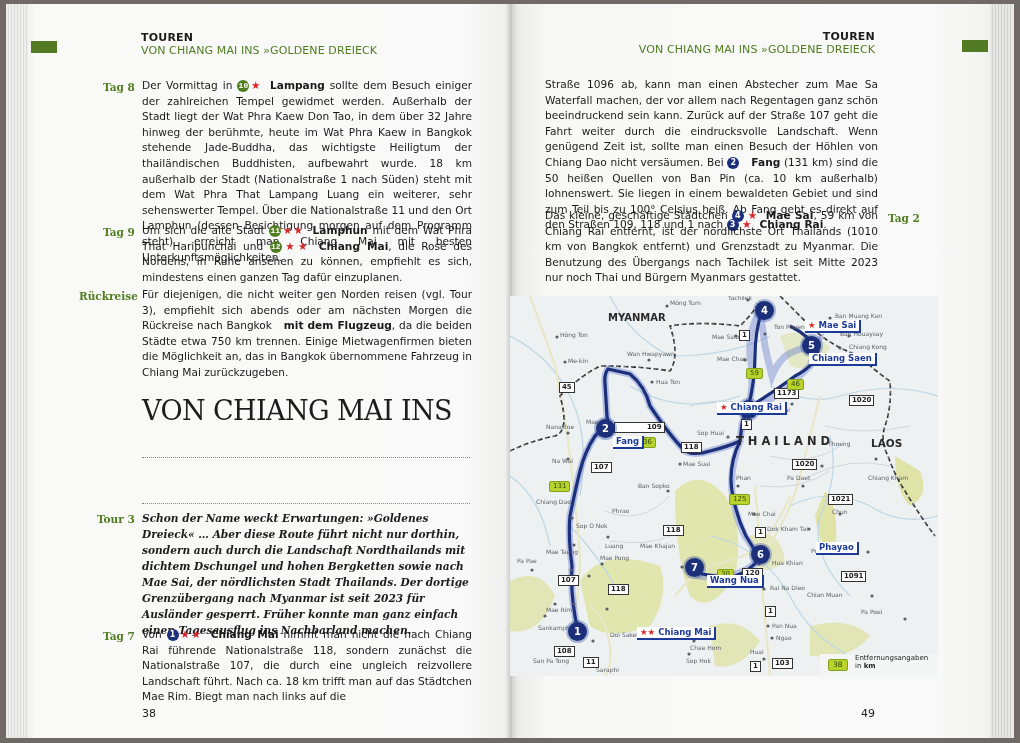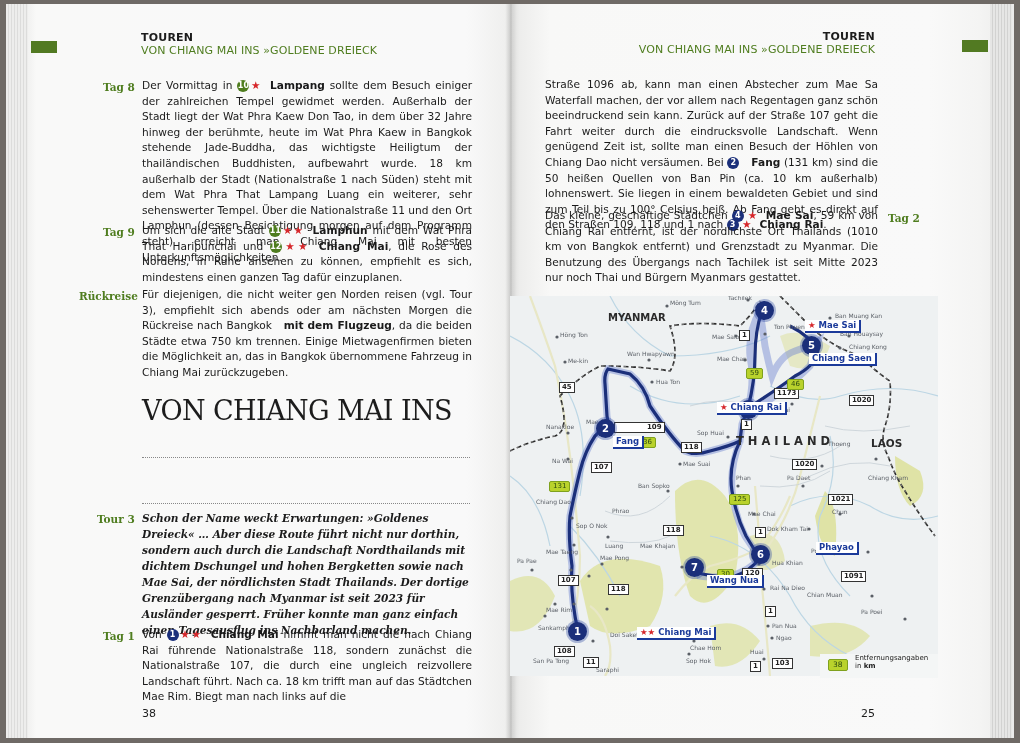--- a/index.html
+++ b/index.html
@@ -20,21 +20,21 @@
   .running-head { position:absolute; font-family:"DejaVu Sans", sans-serif; }
   .running-head .rh-top { font-weight:bold; font-size:11px; color:#1c1c1c; letter-spacing:0.2px; }
   .running-head .rh-sub { font-size:11px; color:#4f7d1f; letter-spacing:0.1px; }
 
   .sidelabel { position:absolute; font-family:"DejaVu Serif", serif; font-size:10.5px; color:#4f7d1f; font-weight:bold; white-space:nowrap; }
 
   .para { position:absolute; font-family:"DejaVu Sans", sans-serif; font-size:10.6px; line-height:15.6px; color:#1a1a1a; text-align:justify; }
   .para .b { font-weight:bold;margin-left:8px; }
   .star { color:#d6262a; }
   .num { display:inline-block; width:12px; height:12px; border-radius:50%; color:#fff; font-size:8px; line-height:12px; text-align:center; font-weight:bold; vertical-align:1px; }
-  .num.green { background:#4f7d1f; }
+  .num.green { background:#4f7d1f;font-family:Liberation Mono, monospace; }
   .num.blue { background:#1b2f7a; }
 
   .tour-title { position:absolute; font-family:"DejaVu Serif", serif; font-size:27px; line-height:30px; color:#1c1c1c; letter-spacing:-0.6px; }
   .rule { position:absolute; height:0; border-top:1px dotted #888; }
   .infobox { position:absolute; font-family:"DejaVu Serif", serif; font-size:10px; line-height:14px; color:#7b6a58; }
   .infobox .k { font-weight:bold; }
   .intro { position:absolute; font-family:"DejaVu Serif", serif; font-style:italic; font-weight:bold; font-size:10.6px; line-height:16px; color:#1c1c1c; }
 
   .folio { position:absolute; font-family:"DejaVu Sans", sans-serif; font-size:11px; color:#1c1c1c; }
 
@@ -85,21 +85,21 @@
 
   <div class="tour-title" style="left:142px;top:396px;">
     <div>VON CHIANG MAI INS</div>
   </div>
   <div class="rule" style="left:142px;top:457px;width:328px;"></div>
   <div class="rule" style="left:142px;top:503px;width:328px;"></div>
 
   <div class="sidelabel" style="left:97px;top:513px;">Tour 3</div>
   <div class="intro" style="left:142px;top:510px;width:330px;">Schon der Name weckt Erwartungen: »Goldenes Dreieck« … Aber diese Route führt nicht nur dorthin, sondern auch durch die Landschaft Nordthailands mit dichtem Dschungel und hohen Bergketten sowie nach Mae Sai, der nördlichsten Stadt Thailands. Der dortige Grenzübergang nach Myanmar ist seit 2023 für Ausländer gesperrt. Früher konnte man ganz einfach einen Tagesausflug ins Nachbarland machen.</div>
 
-  <div class="sidelabel" style="left:103px;top:630px;">Tag 1</div>
+  <div class="sidelabel" style="left:103px;top:630px;">Tag 7</div>
   <div class="para" style="left:142px;top:627px;width:330px;"><span>Von </span><span class="num blue">1</span><span class="star">★★</span><span class="b">Chiang Mai</span><span> nimmt man nicht die nach Chiang Rai führende Nationalstraße 118, sondern zunächst die Nationalstraße 107, die durch eine ungleich reizvollere Landschaft führt. Nach ca. 18 km trifft man auf das Städtchen Mae Rim. Biegt man nach links auf die</span></div>
 
   <div class="folio" style="left:142px;top:707px;">38</div>
 
   <div class="para" style="left:545px;top:77px;width:333px;"><span>Straße 1096 ab, kann man einen Abstecher zum Mae Sa Waterfall machen, der vor allem nach Regentagen ganz schön beeindruckend sein kann. Zurück auf der Straße 107 geht die Fahrt weiter durch die eindrucksvolle Landschaft. Wenn genügend Zeit ist, sollte man einen Besuch der Höhlen von Chiang Dao nicht versäumen. Bei </span><span class="num blue">2</span><span class="b"> Fang</span><span> (131 km) sind die 50 heißen Quellen von Ban Pin (ca. 10 km außerhalb) lohnenswert. Sie liegen in einem bewaldeten Gebiet und sind zum Teil bis zu 100° Celsius heiß. Ab Fang geht es direkt auf den Straßen 109, 118 und 1 nach </span><span class="num blue">3</span><span class="star"> ★</span><span class="b">Chiang Rai</span><span>.</span></div>
   <div class="sidelabel" style="left:888px;top:212px;">Tag 2</div>
   <div class="para" style="left:545px;top:208px;width:333px;"><span>Das kleine, geschäftige Städtchen </span><span class="num blue">4</span><span class="star"> ★</span><span class="b">Mae Sai</span><span>, 59 km von Chiang Rai entfernt, ist der nördlichste Ort Thailands (1010 km von Bangkok entfernt) und Grenzstadt zu Myanmar. Die Benutzung des Übergangs nach Tachilek ist seit Mitte 2023 nur noch Thai und Bürgern Myanmars gestattet.</span></div>
 
   <div class="map">
     <svg width="428" height="380" viewBox="0 0 428 380">
@@ -316,14 +316,14 @@
   </div>
 
   <div class="legend">
     <div class="km">38</div>
     <div class="lt">
       <div>Entfernungsangaben</div>
       <div><span>in</span> <b>km</b></div>
     </div>
   </div>
 
-  <div class="folio" style="left:861px;top:707px;">25</div>
+  <div class="folio" style="left:861px;top:707px;">49</div>
 </div>
 
 </body></html>

